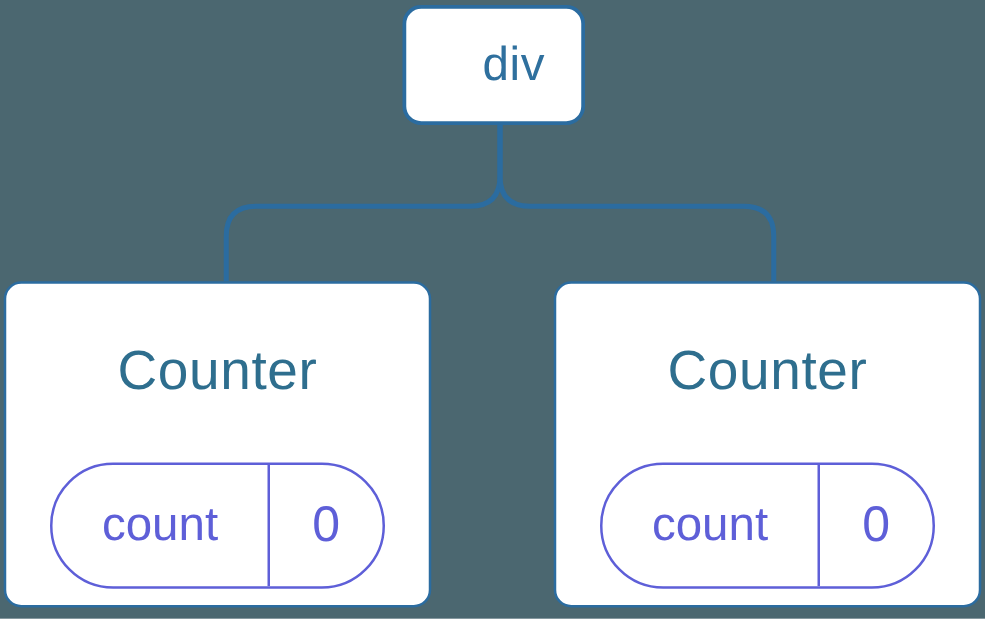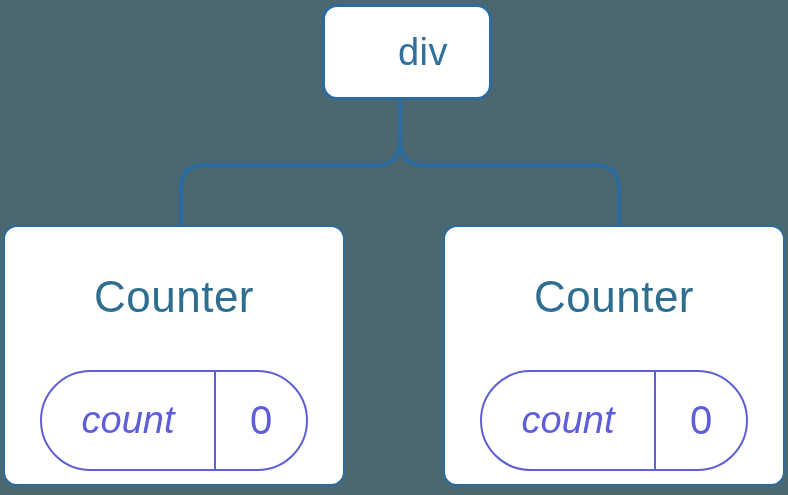--- a/index.html
+++ b/index.html
@@ -34,21 +34,21 @@
     border-radius: 15px;
     box-sizing: border-box;
     z-index: 2;
     display: flex;
     align-items: center;
     justify-content: center;
   }
   .root-node {
     left: 322px;
     top: 4px;
-    width: 170px;
+    width: 146px;
     height: 96px;
     padding-left: 32px;
   }
   .root-node .root-label {
     font-size: 38px;
     line-height: 1;
     color: var(--c-root-text, #2F709E);
     letter-spacing: 0.5px;
   }
   .component-card {
@@ -86,21 +86,20 @@
     align-items: stretch;
     overflow: hidden;
   }
   .pill-key-cell {
     width: 172px;
     display: flex;
     align-items: center;
     justify-content: center;
     font-size: 38px;
     color: var(--c-state-accent, #5E5FD8);
-    font-style: italic;
   }
   .pill-divider {
     width: 0;
     border-left: 2px solid var(--c-state-accent, #5E5FD8);
   }
   .pill-value-cell {
     flex: 1;
     display: flex;
     align-items: center;
     justify-content: center;

